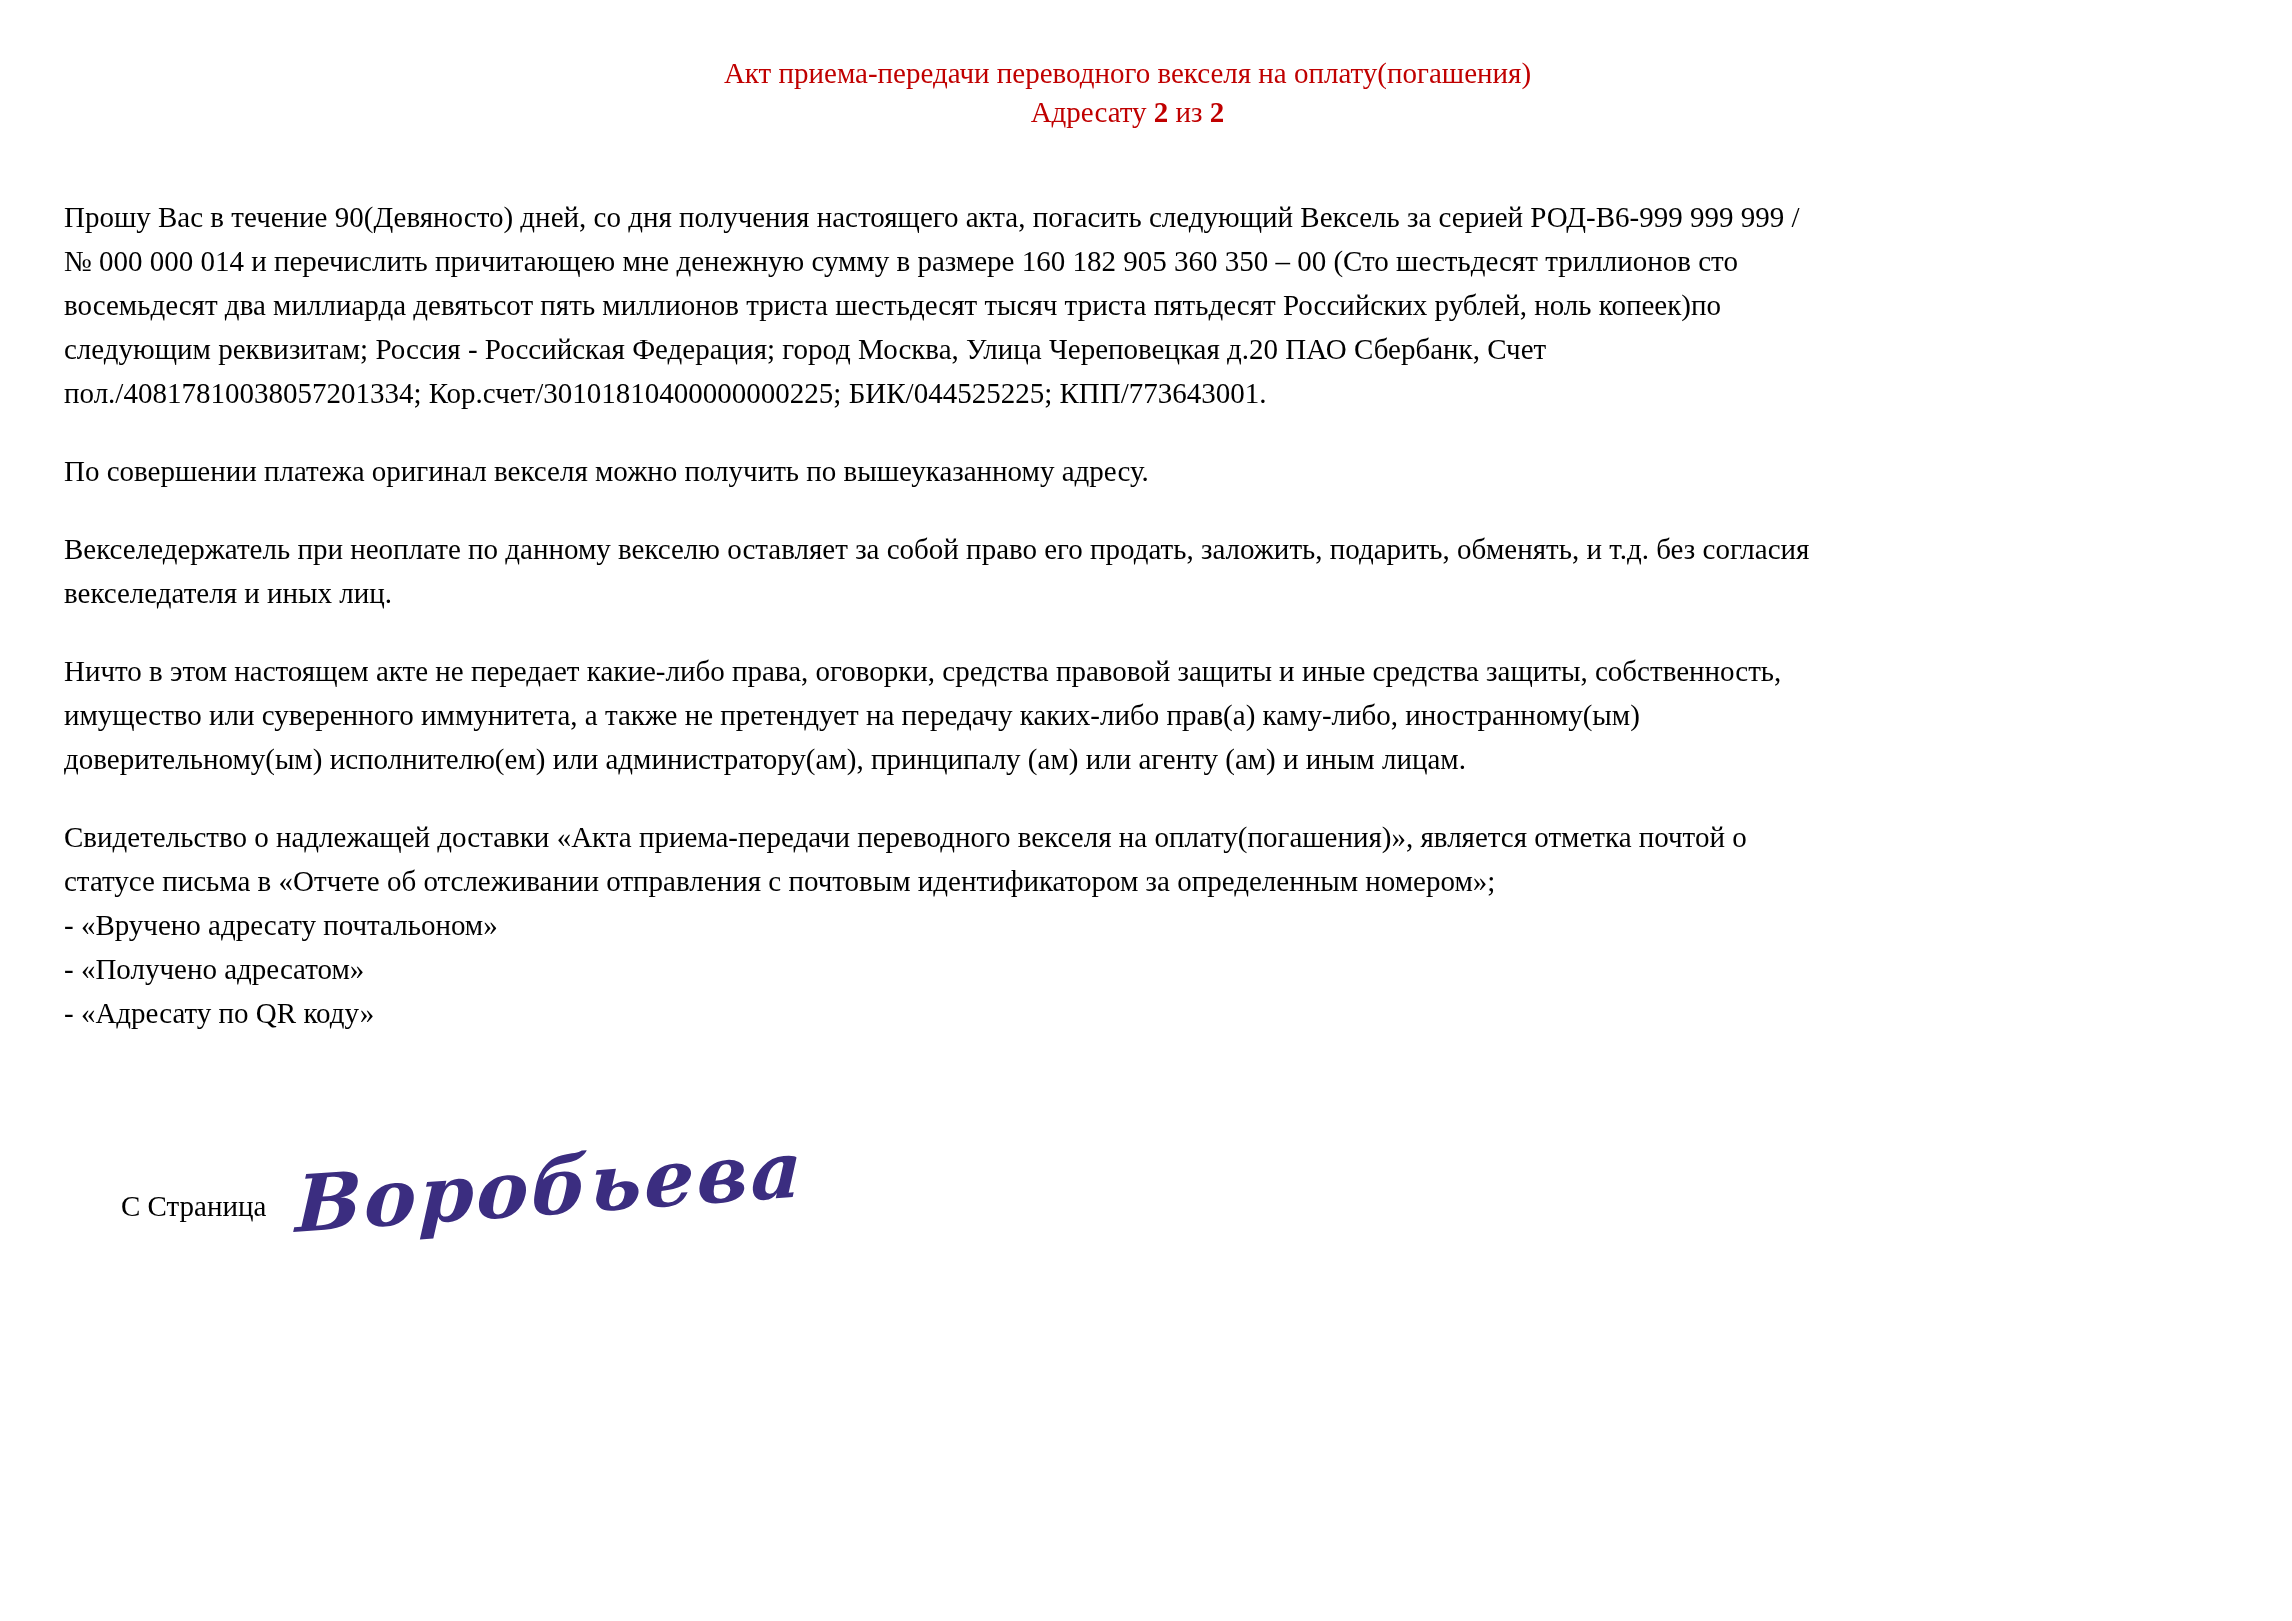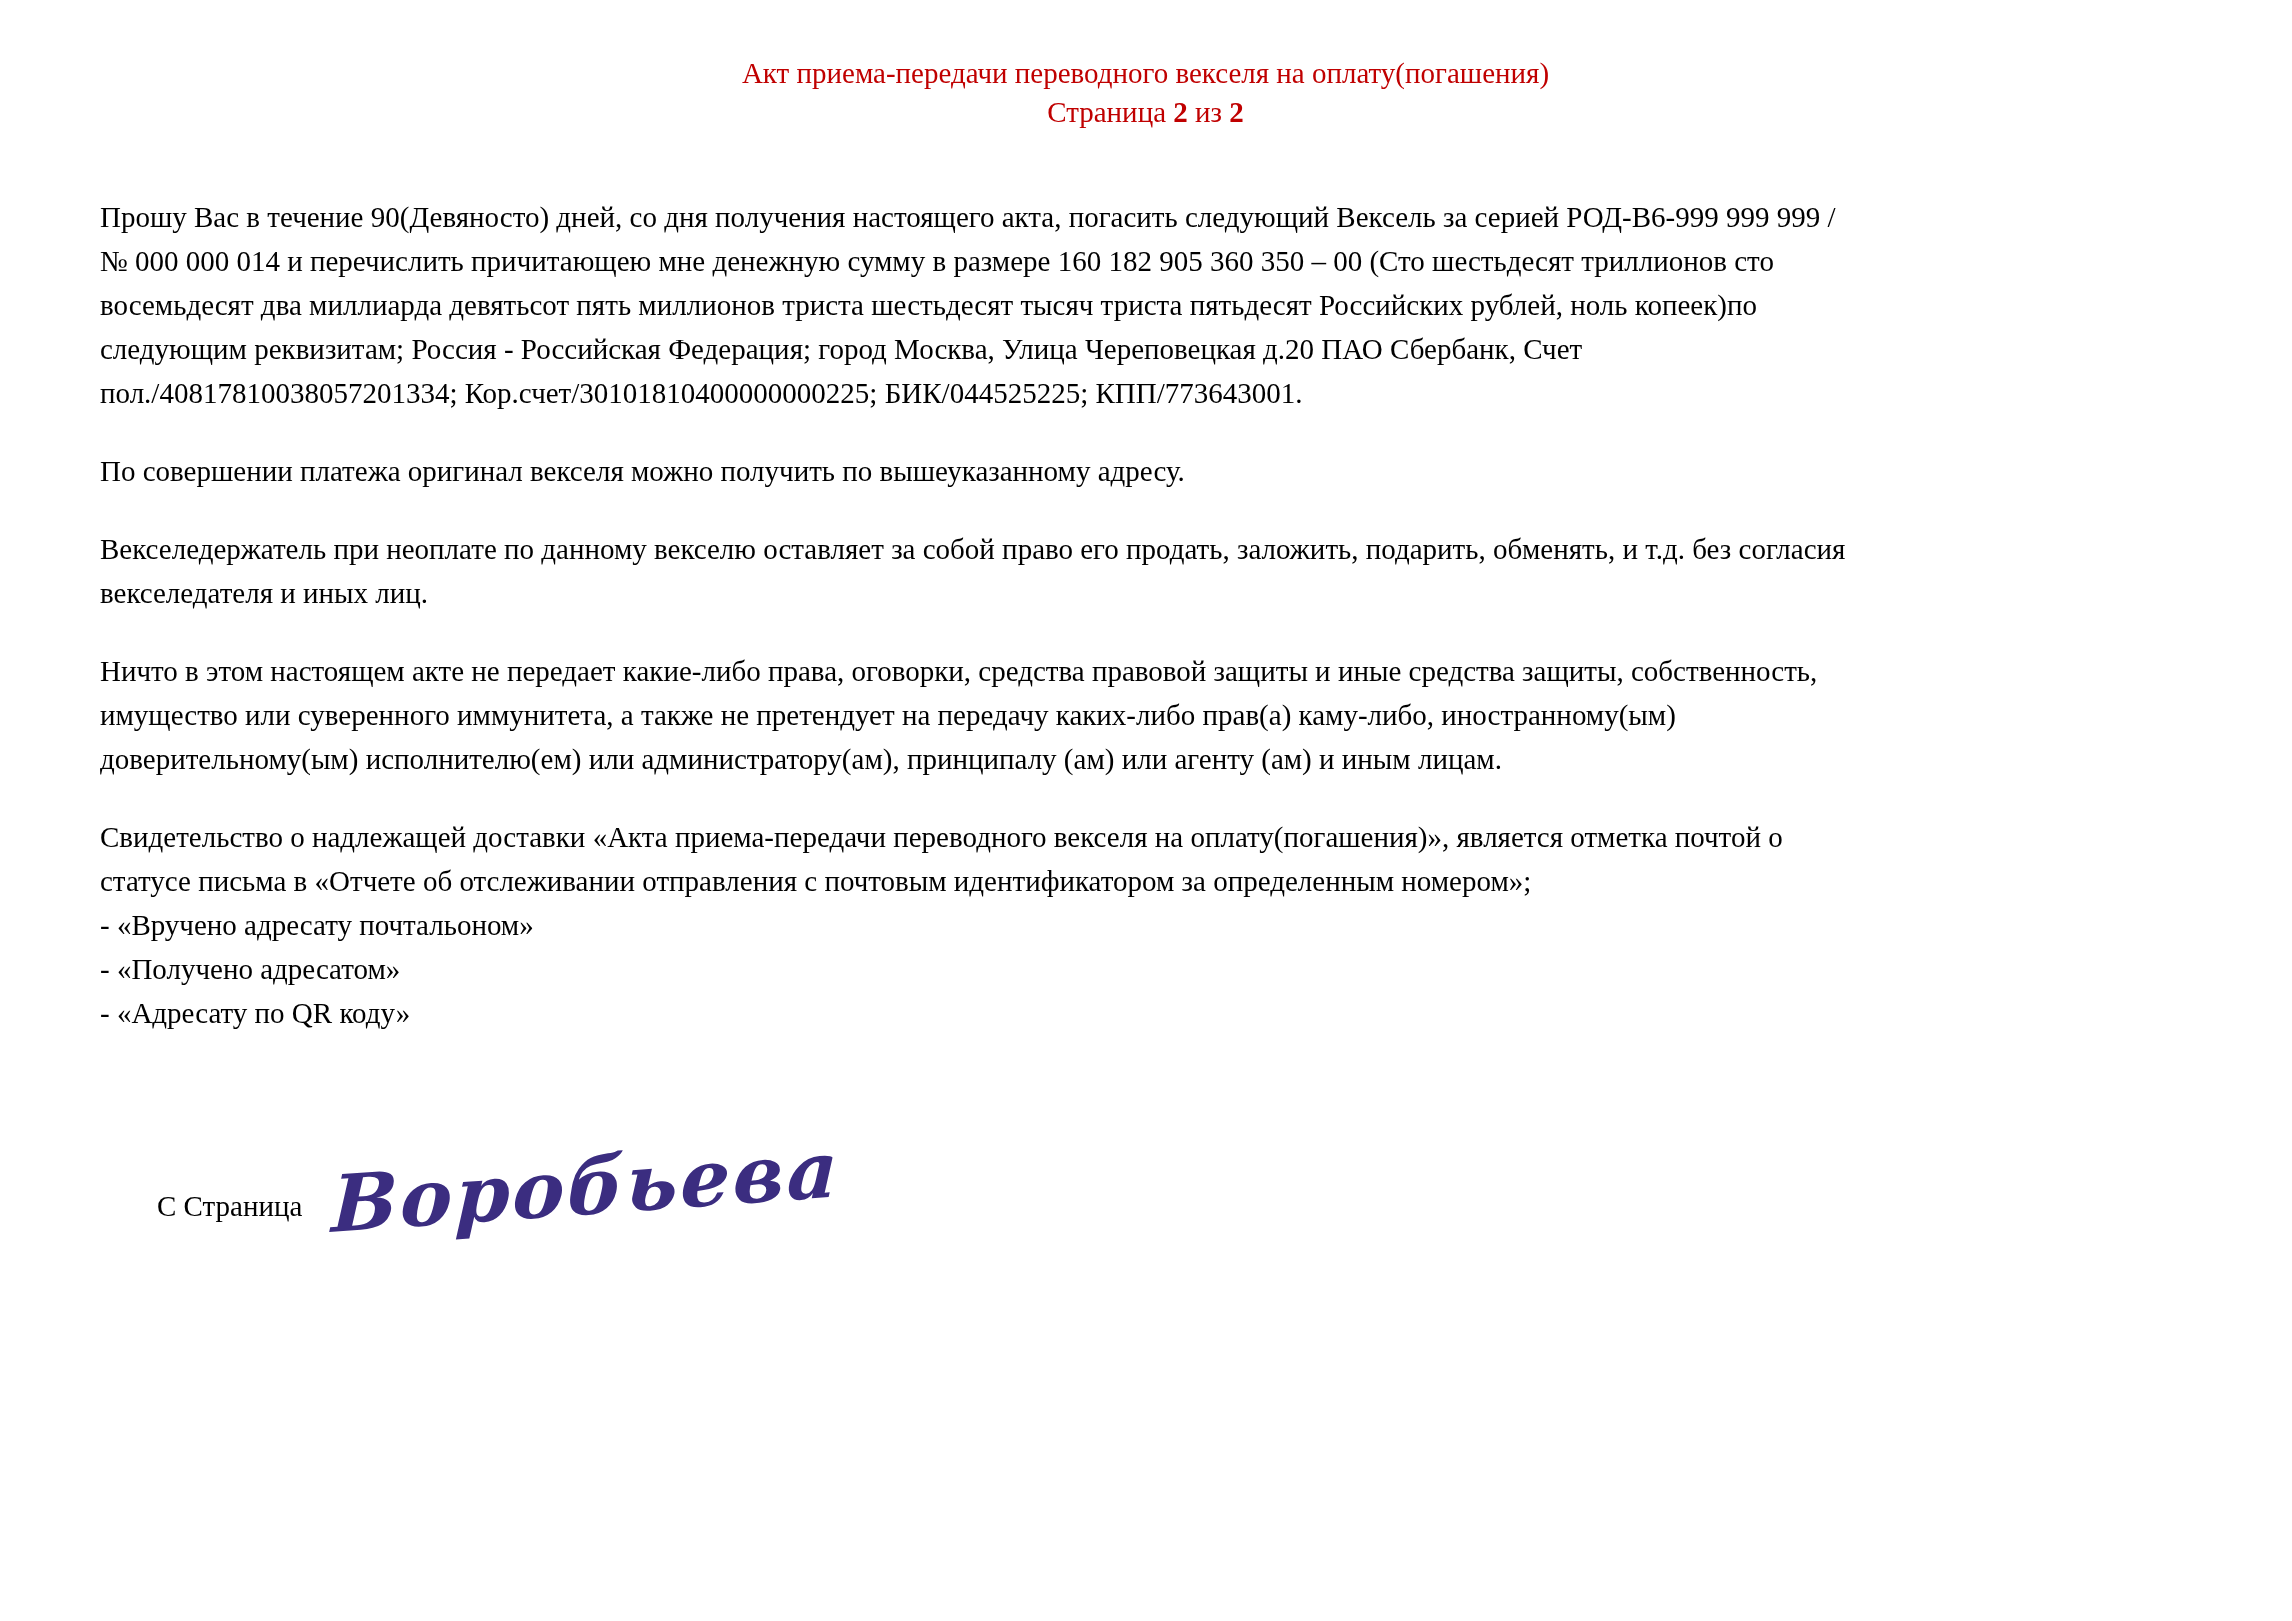--- a/index.html
+++ b/index.html
@@ -9,21 +9,21 @@
   }
   body {
     width: 2293px;
     height: 1621px;
     overflow: hidden;
   }
   .doc {
     box-sizing: border-box;
     width: 2293px;
     height: 1493px;
-    padding: 55px 102px 0 100px;
+    padding: 55px 102px 0 64px;
     font-family: "Liberation Serif", "DejaVu Serif", serif;
     color: var(--body-text, #000000);
     font-size: 29px;
     line-height: 44px;
   }
   .title-block {
     text-align: center;
     color: var(--title-red, #c00000);
     line-height: 36px;
     margin-bottom: 65px;
@@ -60,21 +60,21 @@
   }
 </style>
 </head>
 <body>
 
 <div class="doc">
 
   <div class="title-block">
     <div class="title-line">Акт приема-передачи переводного векселя на оплату(погашения)</div>
     <div class="page-line">
-      <span>Страница</span>
+      <span>Адресату</span>
       <span class="page-num">2</span>
       <span>из</span>
       <span class="page-num">2</span>
     </div>
   </div>
 
   <div id="document-body">
       <p>Прошу Вас в течение 90(Девяносто) дней, со дня получения настоящего акта, погасить следующий Вексель за серией РОД-В6-999 999 999 /<br>№ 000 000 014 и перечислить причитающею мне денежную сумму в размере 160 182 905 360 350 – 00 (Сто шестьдесят триллионов сто<br>восемьдесят два миллиарда девятьсот пять миллионов триста шестьдесят тысяч триста пятьдесят Российских рублей, ноль копеек)по<br>следующим реквизитам; Россия - Российская Федерация; город Москва, Улица Череповецкая д.20 ПАО Сбербанк, Счет<br>пол./40817810038057201334; Кор.счет/30101810400000000225; БИК/044525225; КПП/773643001.</p>
       <p>По совершении платежа оригинал векселя можно получить по вышеуказанному адресу.</p>
       <p>Векселедержатель при неоплате по данному векселю оставляет за собой право его продать, заложить, подарить, обменять, и т.д. без согласия<br>векселедателя и иных лиц.</p>

